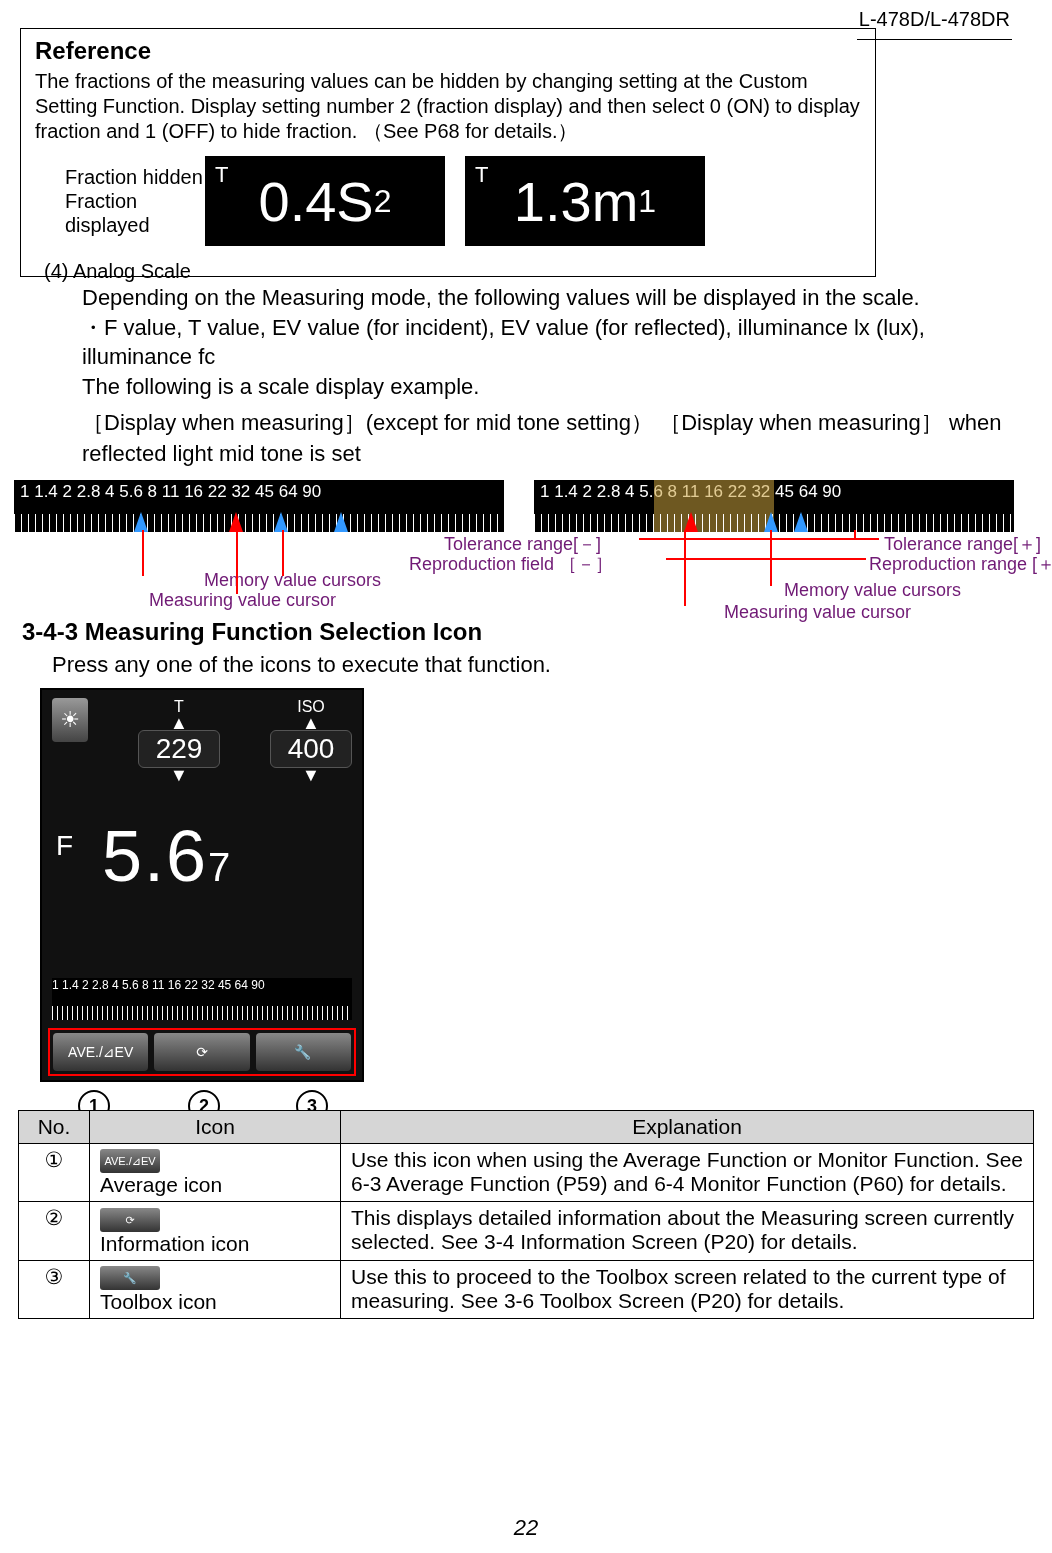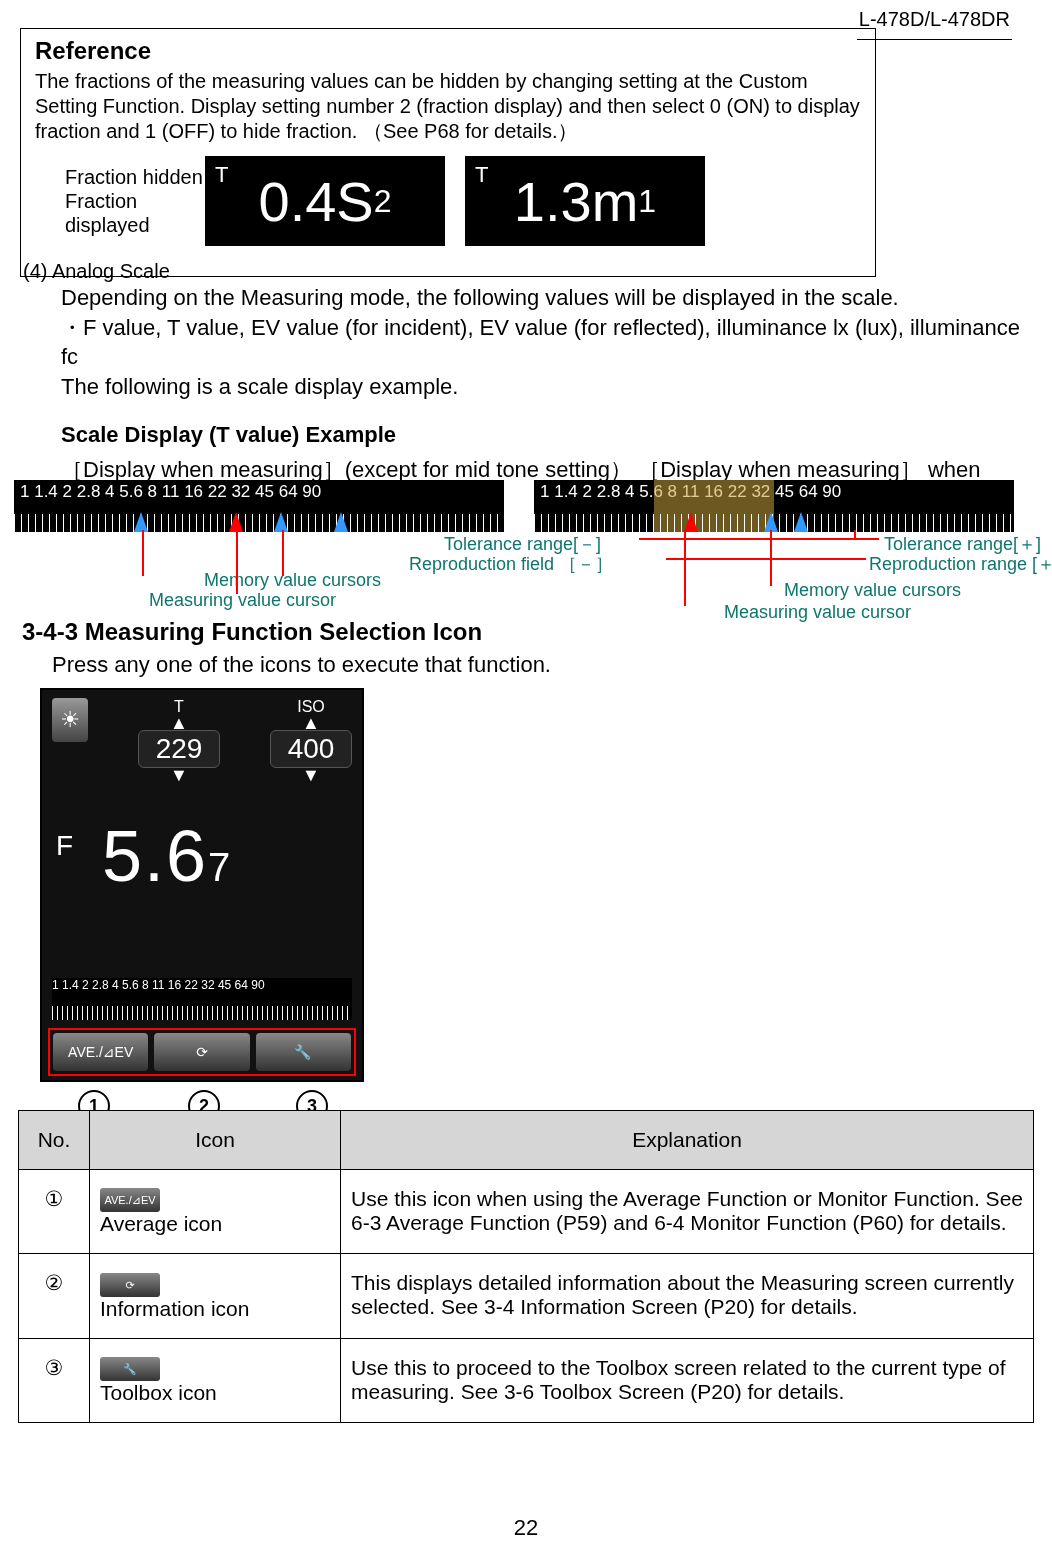--- a/index.html
+++ b/index.html
@@ -38,21 +38,21 @@
   .frac-box {
     width: 240px; height: 90px; background:#000; color:#fff;
     display:flex; align-items:center; justify-content:center;
     font-size: 56px; font-family: Arial;
     position:relative;
   }
   .frac-box .sup { position:absolute; left:10px; top:6px; font-size:22px; }
   .frac-box .sub { font-size:32px; vertical-align:sub; }
 
   .section4 {
-    position:absolute; left:0; top:260px; width:1052px; padding:0 23px; box-sizing:border-box;
+    position:absolute; left:0; top:260px; width:1052px; padding:0 44px; box-sizing:border-box;
   }
   .s4-title { font-size:20px; }
   .s4-body { margin-left: 38px; font-size:22px; line-height:1.35; }
   .scale-title { font-weight:bold; margin-top:18px; }
   .scale-desc { margin-top:6px; line-height:1.4; }
 
   .scales-area {
     position:absolute; left:14px; top:480px; width:1020px; height:134px;
   }
   .scale-bar {
@@ -69,21 +69,21 @@
   .scale-bar.right .mid-highlight {
     position:absolute; left:120px; width:120px; top:0; bottom:0;
     background: rgba(200,160,60,0.55);
   }
   .scale-bar .cursor { position:absolute; bottom:0; width:0; height:0;
     border-left:7px solid transparent; border-right:7px solid transparent;
   }
   .cursor.red { border-bottom:20px solid #f00; }
   .cursor.blue { border-bottom:20px solid #39f; }
 
-  .scale-anno { position:absolute; font-size:18px; color:#0f766e; white-space:nowrap; }
+  .scale-anno { position:absolute; font-size:18px; color:#701a75; white-space:nowrap; }
   .red-line { position:absolute; background:#f00; height:1.5px; }
 
   .section343 {
     position:absolute; left:0; top:618px; width:1052px; padding:0 22px; box-sizing:border-box;
   }
   .h343 { font-weight:bold; font-size:24px; }
   .p343 { margin:6px 0 10px 30px; font-size:22px; }
 
   .device {
     margin-left:18px;
@@ -117,28 +117,28 @@
 
   .callouts { position:relative; margin-left:18px; margin-top:8px; height:34px; }
   .co { position:absolute; top:0; width:28px;height:28px;border:2px solid #000;border-radius:50%;
     display:flex;align-items:center;justify-content:center;font-weight:bold;font-size:18px;background:#fff;}
   .co.c1{left:38px;} .co.c2{left:148px;} .co.c3{left:256px;}
 
   .icon-table {
     position:absolute; left:18px; top:1110px; width:1016px;
     border-collapse:collapse; font-size:21px;
   }
-  .icon-table th, .icon-table td { border:1.5px solid #000; padding:17px 10px; vertical-align:top; }
+  .icon-table th, .icon-table td { border:1.5px solid #000; padding:4px 10px; vertical-align:top; }
   .icon-table th { background:#d6d6d6; font-weight:normal; text-align:center; }
   .icon-table td.no { text-align:center; width:50px; }
   .icon-table td.icon-cell { width:230px; }
   .mini-icon { display:inline-block; width:60px; height:24px; background:linear-gradient(#888,#333);
     border-radius:3px; vertical-align:middle; color:#fff; font-size:11px; text-align:center; line-height:24px;}
 
-  .page-no { position:absolute; bottom:12px; width:100%; text-align:center; font-size:22px; }
+  .page-no { position:absolute; bottom:12px; width:100%; text-align:center; font-size:22px;font-style:italic; }
 </style>
 </head>
 <body>
 
 <div class="header-model">L-478D/L-478DR</div>
 
 <div class="ref-box">
   <div class="ref-title">Reference</div>
   <div class="ref-body">The fractions of the measuring values can be hidden by changing setting at the Custom Setting Function. Display setting number 2 (fraction display) and then select 0 (ON) to display fraction and 1 (OFF) to hide fraction. （See P68 for details.）</div>
   <div class="frac-row">
@@ -162,21 +162,20 @@
     </div>
   </div>
 </div>
 
 <div class="section4">
   <div class="s4-title">(4) Analog Scale</div>
   <div class="s4-body">
     <div>Depending on the Measuring mode, the following values will be displayed in the scale.</div>
     <div>・F value, T value, EV value (for incident), EV value (for reflected), illuminance lx (lux), illuminance fc</div>
     <div>The following is a scale display example.</div>
-    <div class="scale-title">Scale Display (T value) Example</div>
     <div class="scale-desc">［Display when measuring］(except for mid tone setting） ［Display when measuring］ when reflected light mid tone is set</div>
   </div>
 </div>
 
 <div class="scales-area">
   <div class="scale-bar left">
     <div class="nums">1  1.4  2  2.8  4  5.6  8  11 16 22 32 45 64 90</div>
     <div class="ticks"></div>
     <div class="cursor red" style="left:215px;"></div>
     <div class="cursor blue" style="left:120px;"></div>

